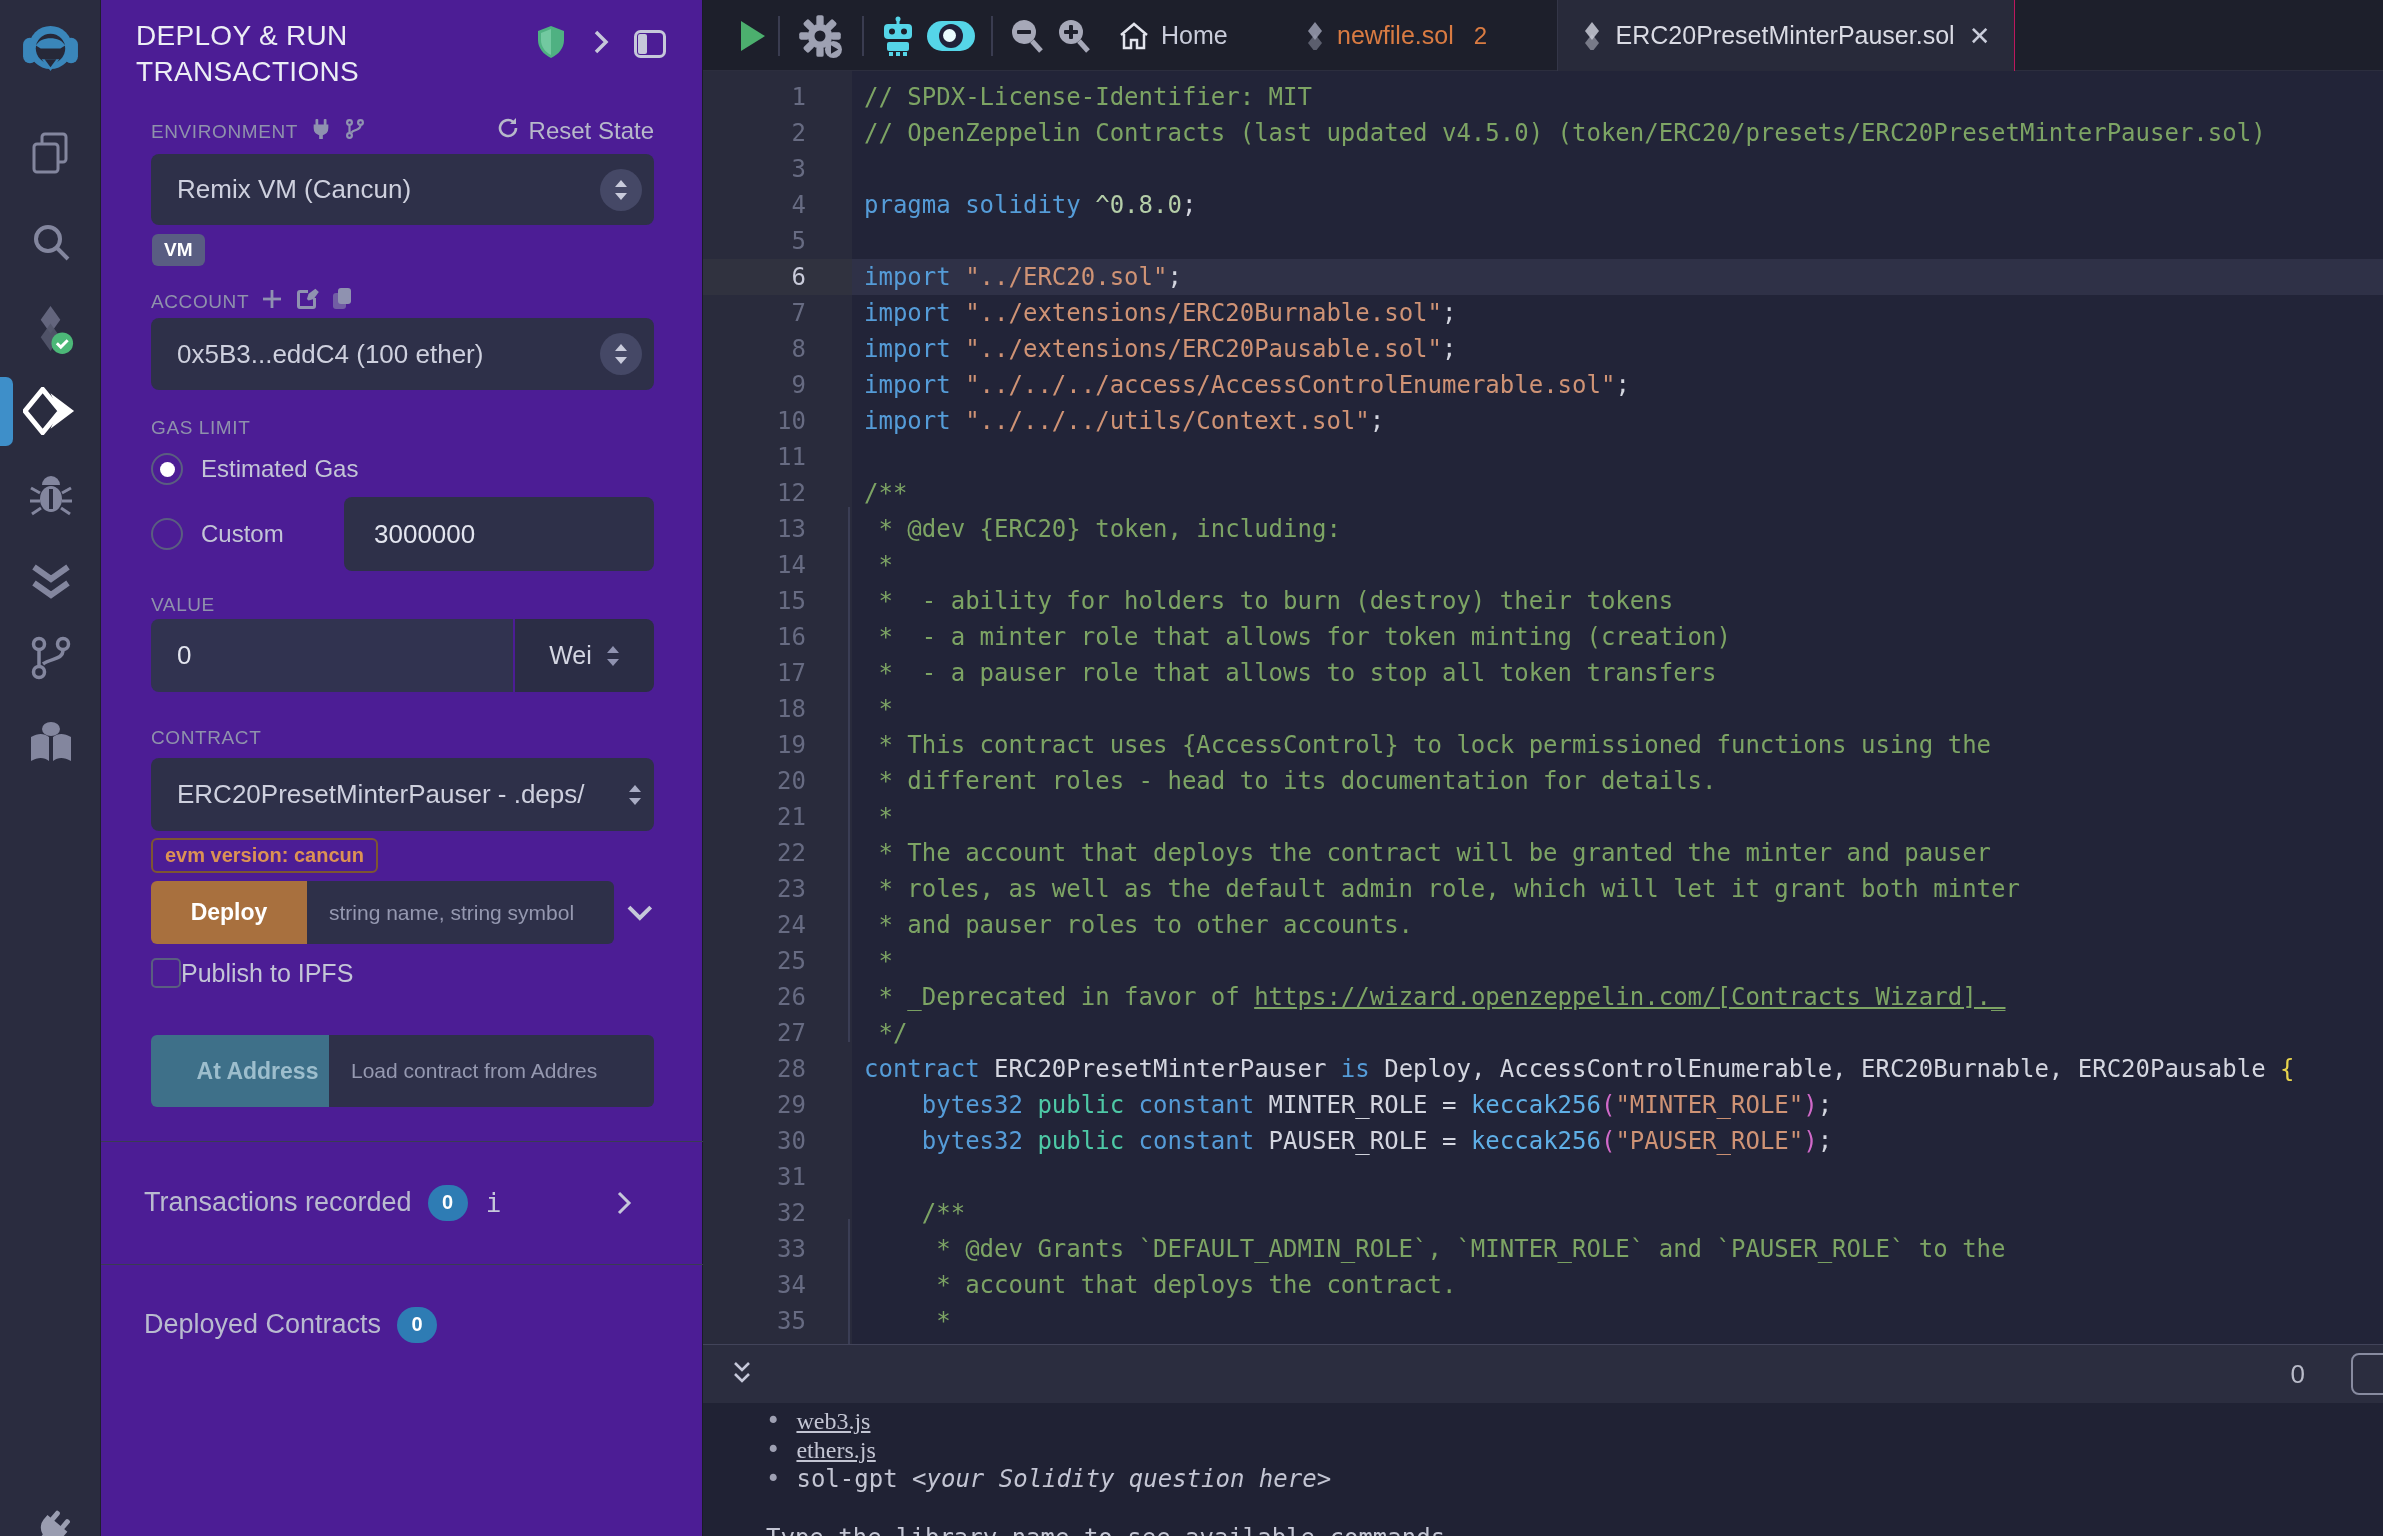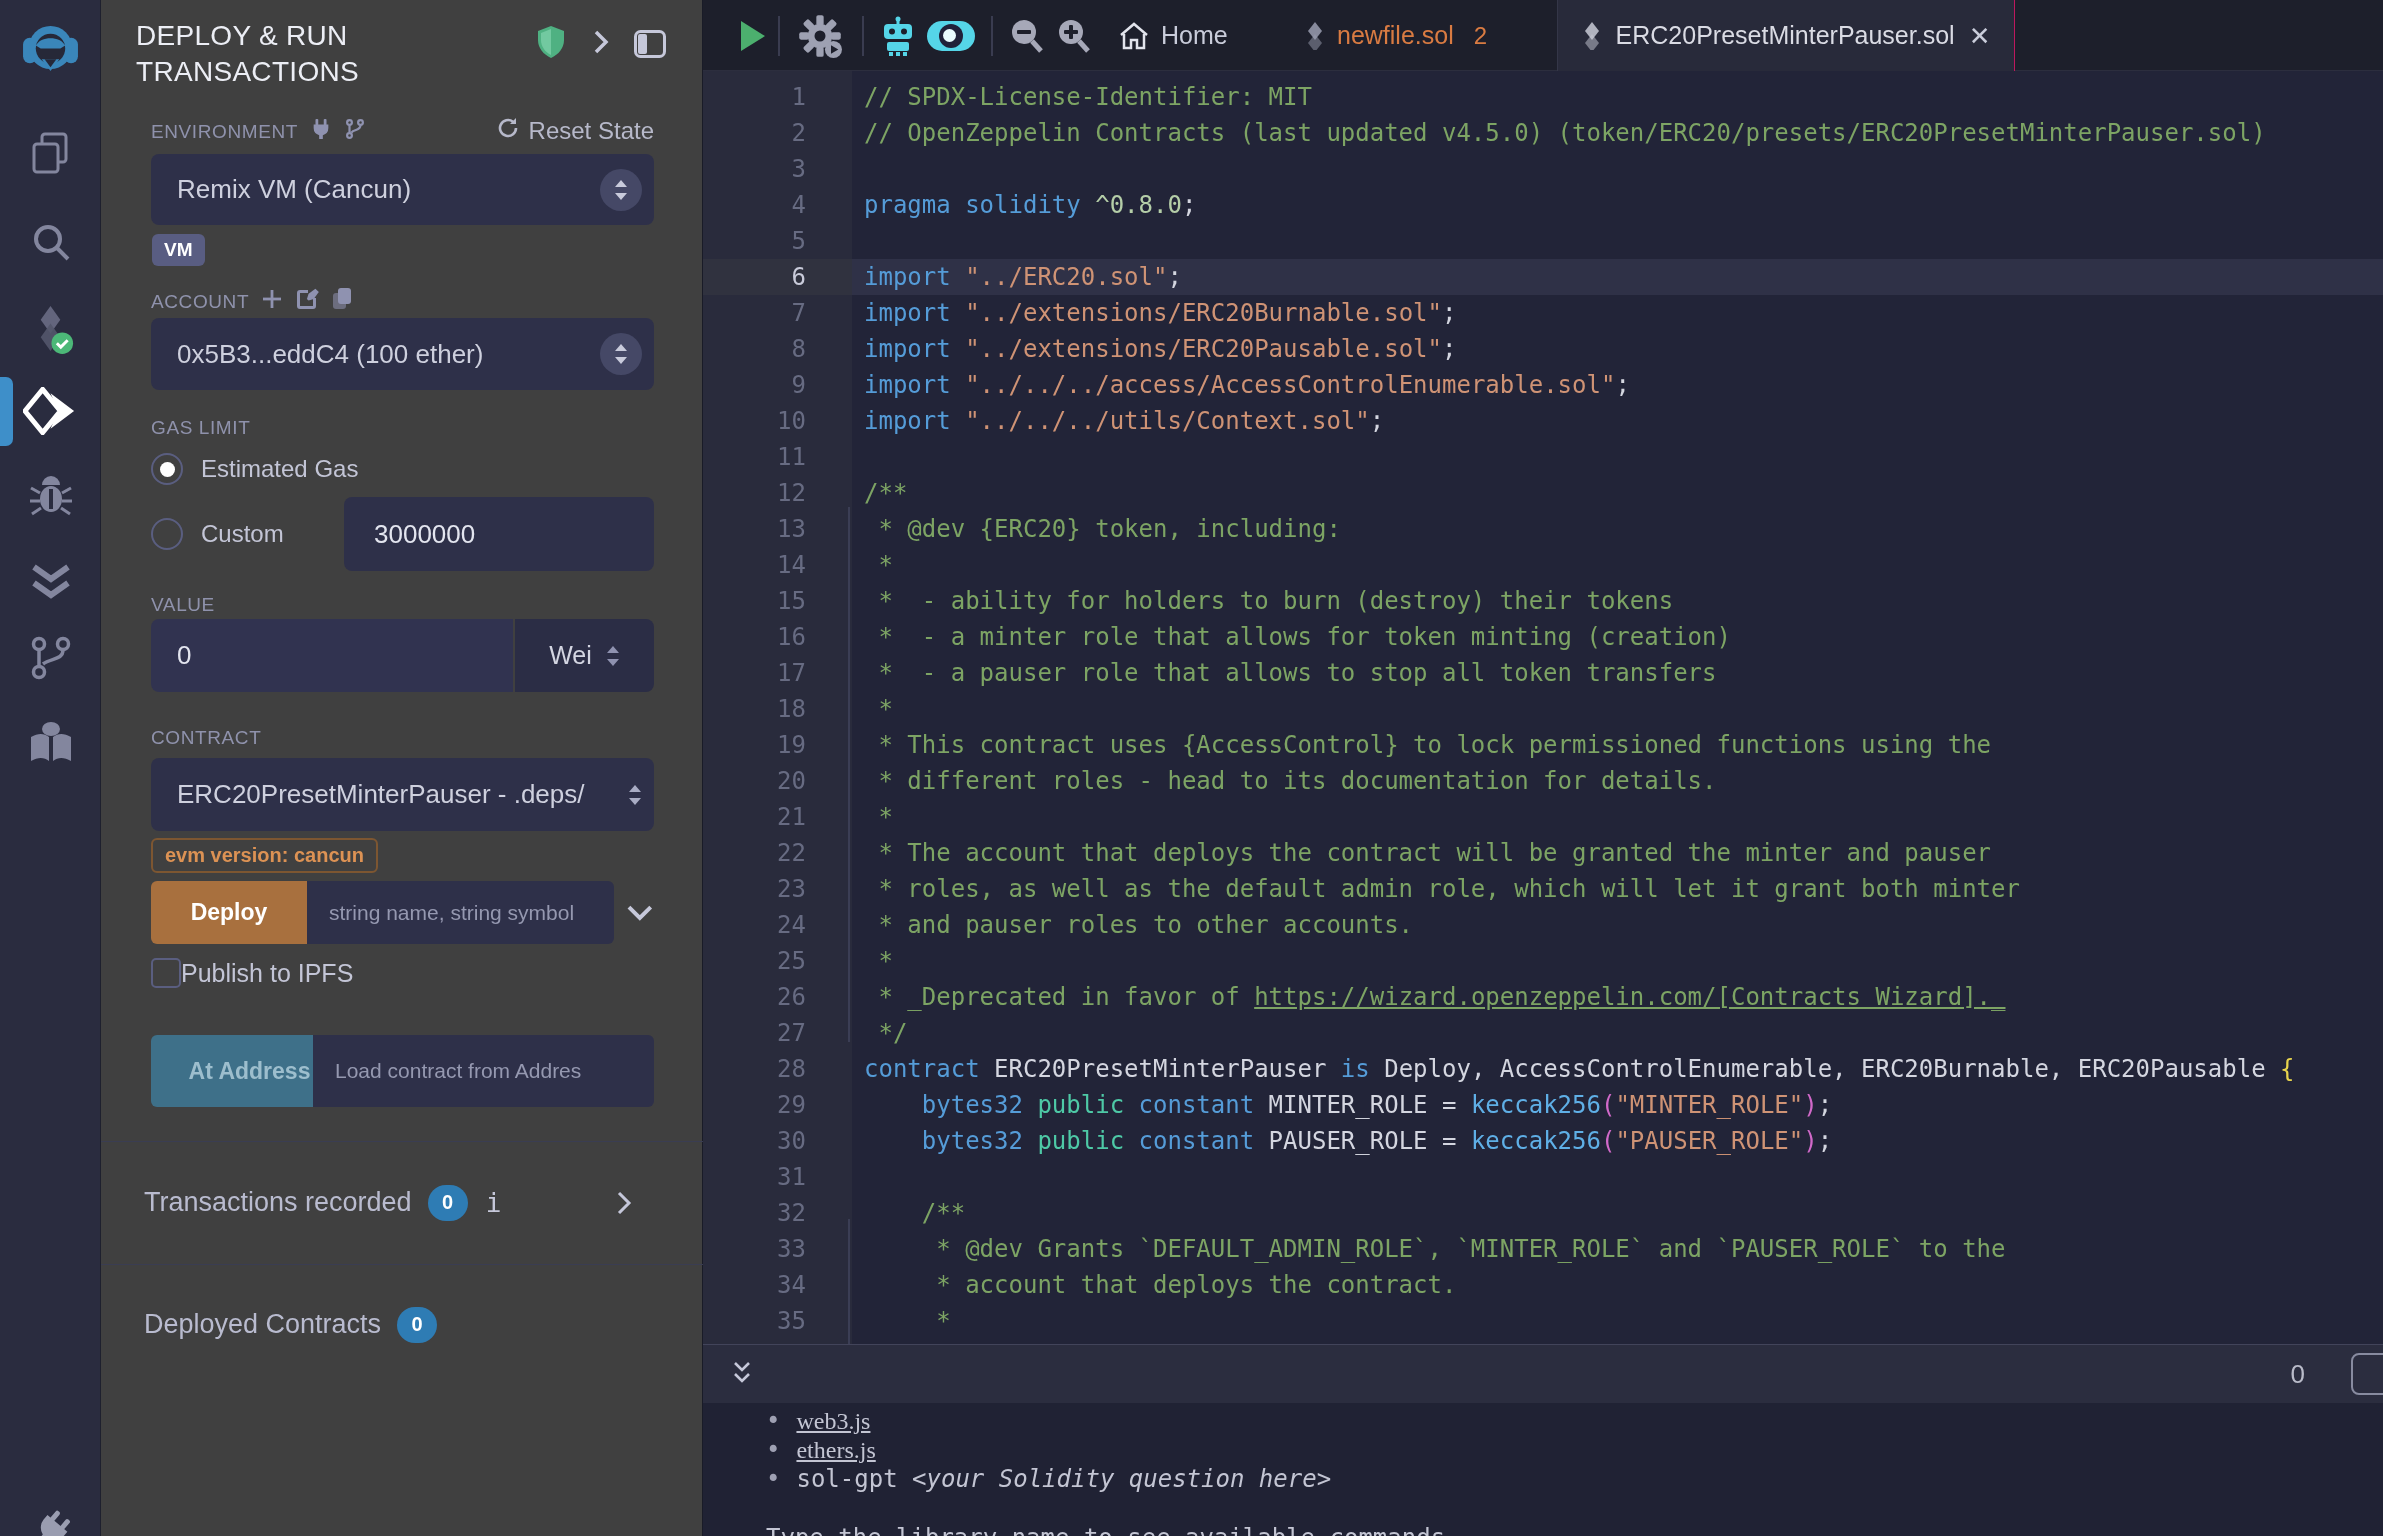--- a/index.html
+++ b/index.html
@@ -9,21 +9,21 @@
 
   
   #rail { position:absolute; left:0; top:0; width:101px; height:1537px;
     background:#2a2c3f; border-right:1px solid #1e202e; }
   .rail-ic { position:absolute; left:0; width:101px; display:flex; justify-content:center; color:#83869e; }
   .rail-ic svg { display:block; }
   #ind { position:absolute; left:0; top:377px; width:13px; height:69px; background:#3e8fc9; border-radius:0 7px 7px 0; }
 
   
   #panel { position:absolute; left:101px; top:0; width:602px; height:1537px;
-    background:#404040; border-right:1px solid #191b27; }
+    background:#4c1d95; border-right:1px solid #191b27; }
   .ptitle { position:absolute; left:35px; top:18px; width:317px; font-size:28px; line-height:36px;
     color:#eceef5; font-weight:500; letter-spacing:0.3px; }
   .hicon { position:absolute; }
   .lblrow { position:absolute; display:flex; align-items:center; gap:12px; color:#8f92ac;
     font-size:19px; letter-spacing:0.6px; font-weight:500; }
   .reset { position:absolute; right:48px; top:116px; display:flex; align-items:center; gap:9px;
     color:#b7b9ca; font-size:24px; cursor:pointer; }
   .sel { position:absolute; left:50px; width:503px; background:#2e3049; border-radius:8px;
     display:flex; align-items:center; padding:0 12px 0 26px; font-size:26px; color:#ced0de; }
   .circarrows { margin-left:auto; width:42px; height:42px; border-radius:50%; background:#454866;
@@ -45,21 +45,21 @@
     font-size:20px; font-weight:bold; padding:4px 12px; border-radius:6px; }
   .deprow { position:absolute; left:50px; top:881px; width:503px; height:63px; display:flex; align-items:center; }
   .depbtn { width:158px; height:63px; background:#a8703e; color:#fff; font-size:23px; font-weight:bold;
     border:none; border-radius:6px 0 0 6px; cursor:pointer; }
   .depin { width:311px; height:63px; background:#2e3049; border-radius:0 6px 6px 0;
     display:flex; align-items:center; padding-left:22px; color:#9598b0; font-size:21px; }
   .pubrow { position:absolute; left:50px; top:958px; display:flex; align-items:center; }
   .chk { width:30px; height:30px; border:2px solid #5a5e80; border-radius:5px; background:transparent; }
   .publbl { font-size:25px; color:#c3c5d6; }
   .addrrow { position:absolute; left:50px; top:1035px; width:503px; height:72px; display:flex; }
-  .addrbtn { width:162px; background:#3e7089; color:#9dbecd; font-size:23px; font-weight:bold;
+  .addrbtn { width:178px; background:#3e7089; color:#9dbecd; font-size:23px; font-weight:bold;
     border:none; border-radius:6px 0 0 6px; cursor:pointer;padding-left:35px; }
   .addrin { flex:1; background:#2e3049; border-radius:0 6px 6px 0; display:flex; align-items:center;
     padding-left:22px; color:#9598b0; font-size:21px; }
   .pdiv { position:absolute; left:0; width:602px; border-top:1px solid #3a3d52; }
   .secrow { position:absolute; left:0; width:602px; display:flex; align-items:center;
     padding-left:43px; color:#b9bbcf; font-size:27px; }
   .cnt { min-width:40px; height:36px; border-radius:18px; background:#2e7cb4; color:#fff;
     font-size:20px; font-weight:bold; display:inline-flex; align-items:center; justify-content:center;
     padding:0 8px; margin-left:16px; }
   .info-i { margin-left:18px; font-family:"DejaVu Sans Mono", monospace; font-size:26px; color:#c6c8da; }

